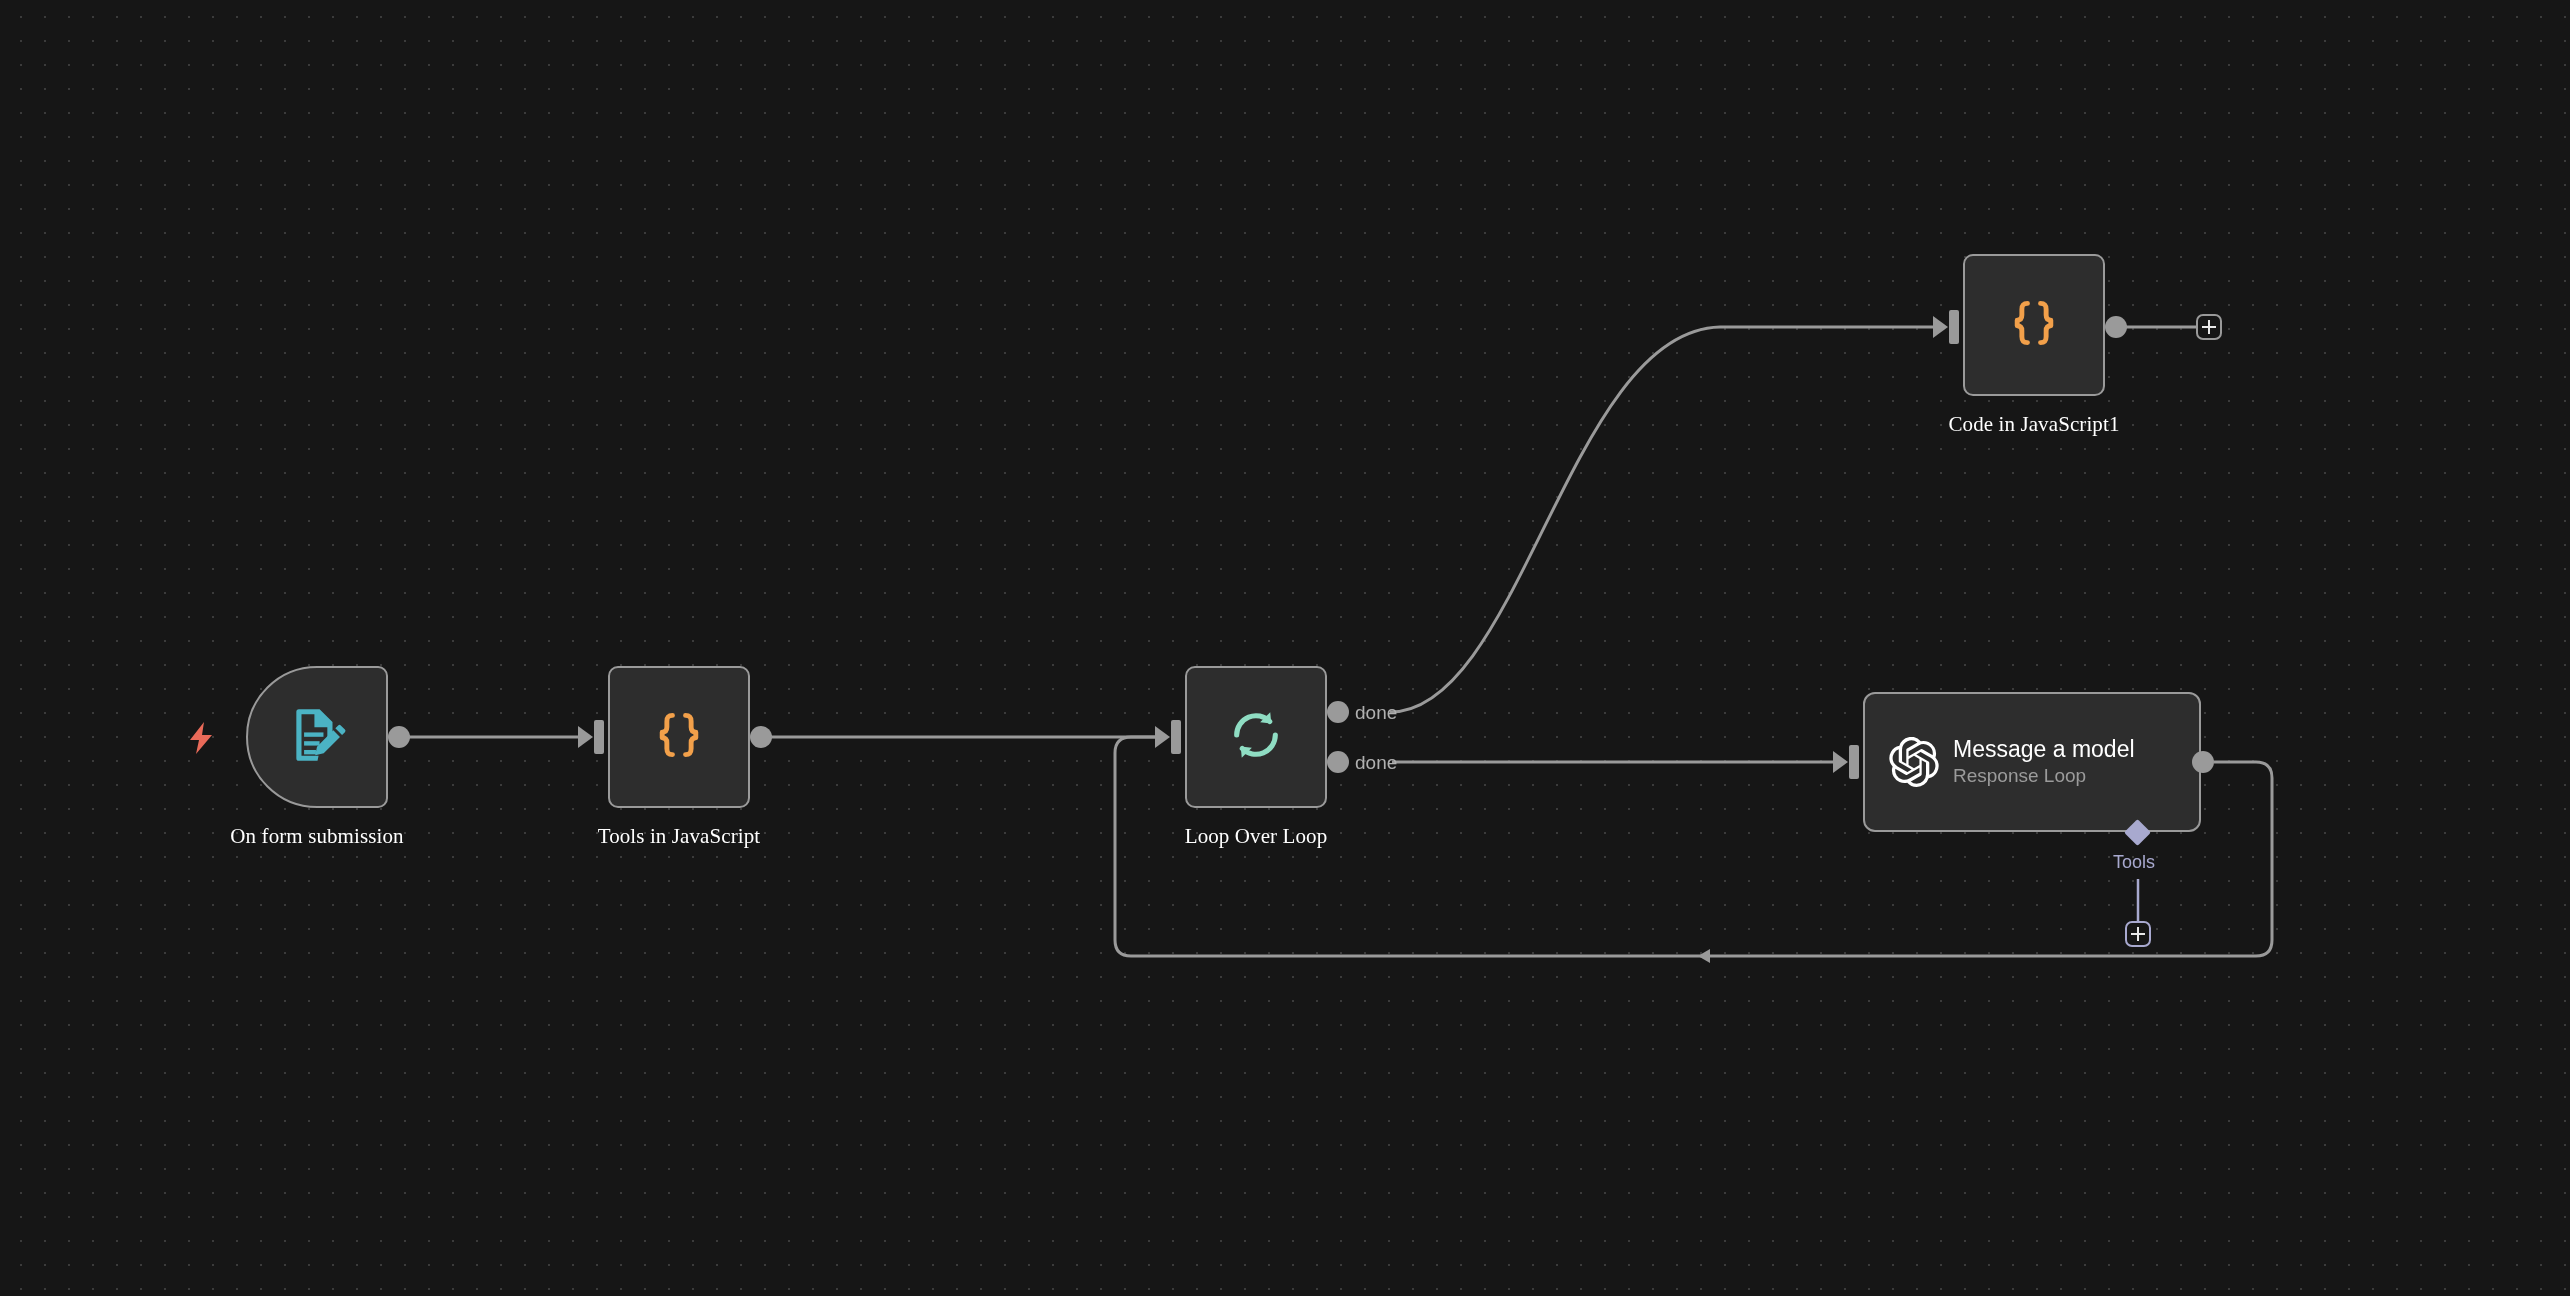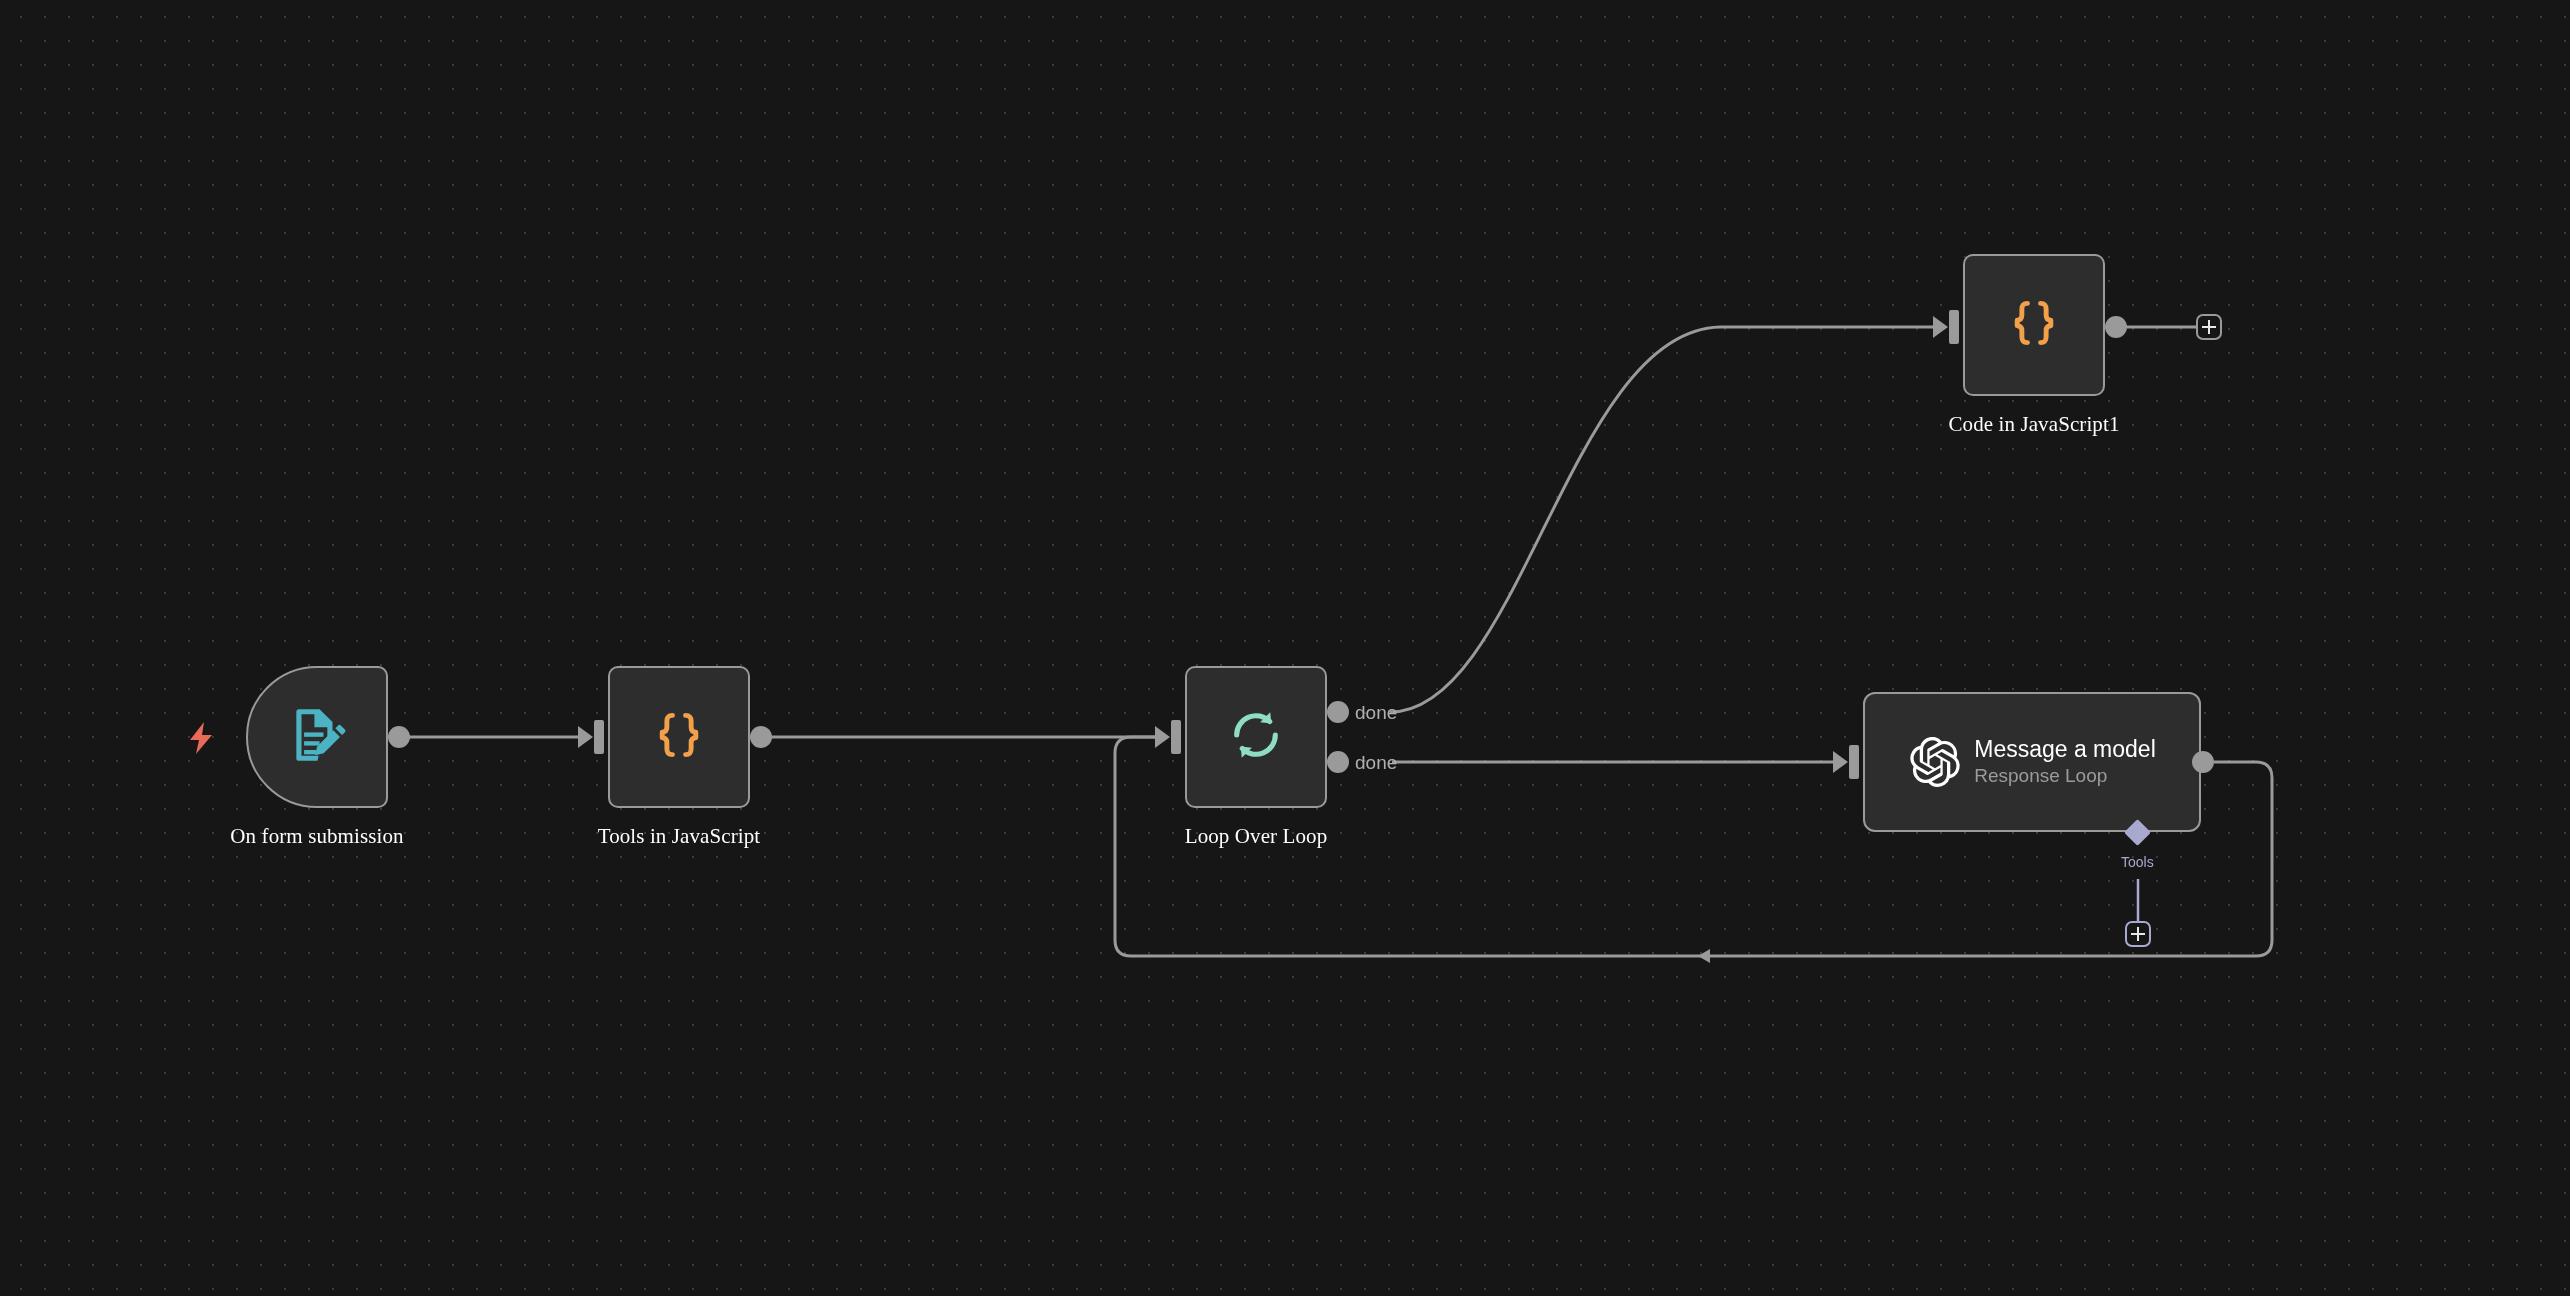--- a/index.html
+++ b/index.html
@@ -26,21 +26,21 @@
     position:absolute;
     background:#2d2d2d;
     border:2px solid #9a9a9a;
     border-radius:10px;
     display:flex; align-items:center; justify-content:center;
   }
   .node.trigger {
     border-radius:72px 10px 10px 72px;
   }
   .node.wide {
-    justify-content:center;
+    justify-content:flex-start;
     padding:0 22px 0 24px;
     gap:14px;
     border-radius:12px;
   }
 
   
   .caption {
     position:absolute;
     color:#ffffff;
     font-size:21px;
@@ -100,24 +100,23 @@
   .diamond {
     position:absolute;
     width:19px; height:19px;
     background:#a8a9cf;
     transform:rotate(45deg);
     border-radius:2px;
   }
   .tools-label {
     position:absolute;
     color:#a8a9cf;
-    font-size:14px;
+    font-size:18px;
     line-height:17px;
     white-space:nowrap;
-    margin-left:8px;
   }
 
   
   .bolt { position:absolute; }
 
   
   .node-text { display:flex; flex-direction:column; gap:2px; }
   .node-title {
     color:#ffffff; font-size:23px; line-height:26px;
     font-weight:400; max-width:185px;

